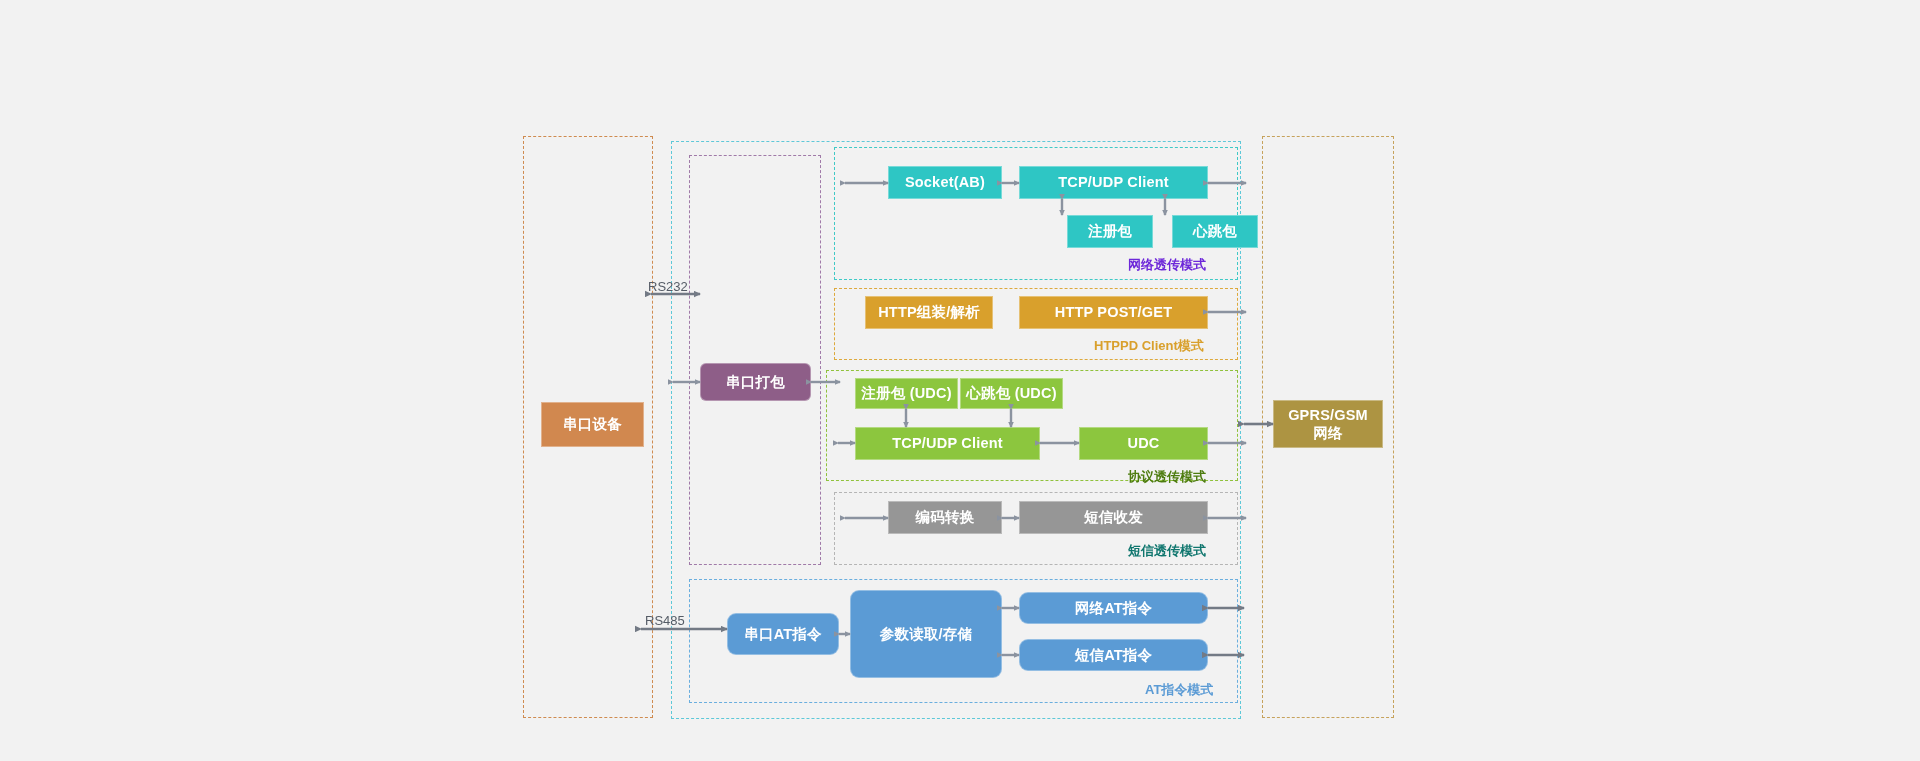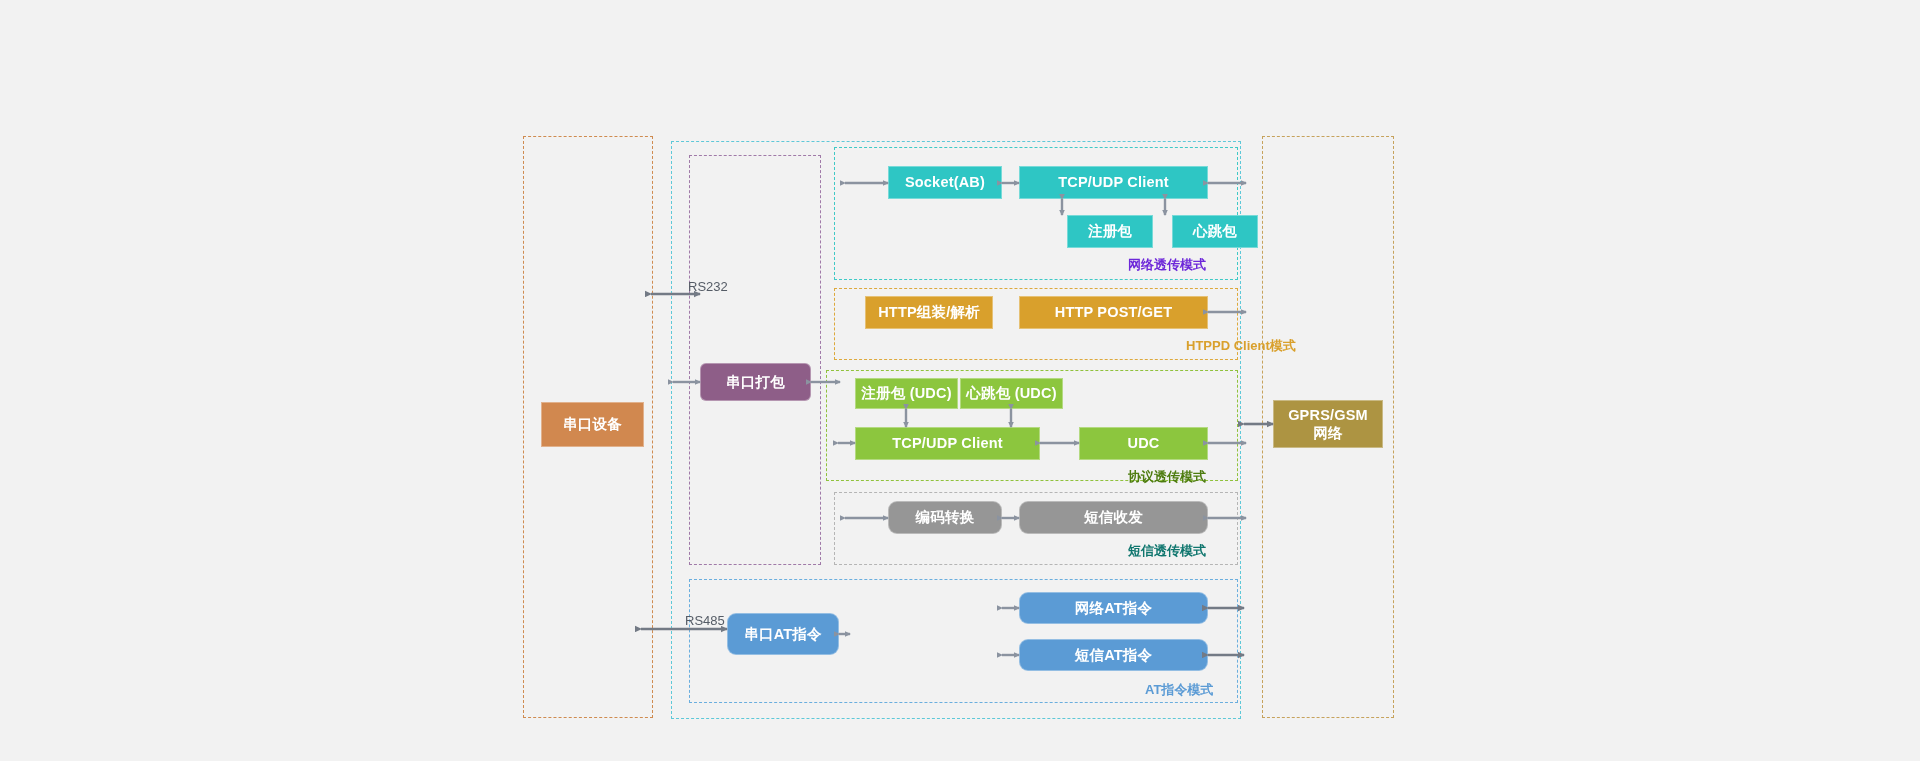--- a/index.html
+++ b/index.html
@@ -27,36 +27,36 @@
   .blk{
     position:absolute;box-sizing:border-box;
     display:flex;align-items:center;justify-content:center;
     color:#ffffff;font-weight:bold;text-align:center;line-height:1.25;
     font-size:14.5px;letter-spacing:.2px;
     border:1px solid rgba(255,255,255,.35);
   }
   .teal  {background:#2ec6c4;}
   .gold  {background:#d9a02c;}
   .green {background:#8cc63e;}
-  .gray  {background:#969696;border-radius:9px;}
+  .gray  {background:#969696;}
   .blue  {background:#5b9bd5;border-radius:9px;}
   .purple{background:#8e5e88;}
   .brown {background:#d1884f;}
   .khaki {background:#ad9442;}
 
   
   .cap{position:absolute;font-size:13px;font-weight:bold;white-space:nowrap;}
   .cap-net  {color:#6d28d9;}
   .cap-http {color:#d9a02c;}
   .cap-proto{color:#4d7c0f;}
   .cap-sms  {color:#0f766e;}
   .cap-at   {color:#5b9bd5;}
 
   
-  .buslabel{position:absolute;font-size:13px;color:#555c66;white-space:nowrap;margin-left:40px;}
+  .buslabel{position:absolute;font-size:13px;color:#555c66;white-space:nowrap;}
 
   
   .arrow{position:absolute;}
 </style>
 </head>
 <body>
 
 <div id="canvas">
 
   <div class="dashed c-device" style="left:523px;top:136px;width:130px;height:582px;"></div>
@@ -93,40 +93,41 @@
   <div class="blk teal" style="left:1019px;top:215px;width:86px;height:33px;margin-left:48px;">注册包</div>
 
   <div class="blk teal" style="left:1172px;top:215px;width:86px;height:33px;">心跳包</div>
 
   <div class="cap cap-net" style="left:1128px;top:256px;">网络透传模式</div>
 
   <div class="blk gold" style="left:865px;top:296px;width:128px;height:33px;">HTTP组装/解析</div>
 
   <div class="blk gold" style="left:1019px;top:296px;width:189px;height:33px;">HTTP POST/GET</div>
 
-  <div class="cap cap-http" style="left:1146px;top:337px;padding-left:40px;">HTPPD Client模式</div>
+  <div class="cap cap-http" style="left:1054px;top:337px;padding-left:40px;">HTPPD Client模式</div>
 
   <div class="blk green" style="left:855px;top:378px;width:103px;height:31px;">注册包 (UDC)</div>
 
   <div class="blk green" style="left:960px;top:378px;width:103px;height:31px;">心跳包 (UDC)</div>
 
   <div class="blk green" style="left:855px;top:427px;width:185px;height:33px;">TCP/UDP Client</div>
 
   <div class="blk green" style="left:1079px;top:427px;width:129px;height:33px;">UDC</div>
 
   <div class="cap cap-proto" style="left:1128px;top:468px;">协议透传模式</div>
 
   <div class="blk gray" style="left:888px;top:501px;width:114px;height:33px;">编码转换</div>
 
   <div class="blk gray" style="left:1019px;top:501px;width:189px;height:33px;">短信收发</div>
 
   <div class="cap cap-sms" style="left:1128px;top:542px;">短信透传模式</div>
 
   <div class="blk blue" style="left:727px;top:613px;width:112px;height:42px;">串口AT指令</div>
 
+  <div class="blk blue" style="left:850px;top:590px;width:152px;height:88px;">参数读取/存储</div>
 
   <div class="blk blue" style="left:1019px;top:592px;width:189px;height:32px;">网络AT指令</div>
 
   <div class="blk blue" style="left:1019px;top:639px;width:189px;height:32px;">短信AT指令</div>
 
   <div class="cap cap-at" style="left:1145px;top:681px;">AT指令模式</div>
 
   <div class="buslabel" style="left:648px;top:279px;">RS232</div>
 
   <div class="buslabel" style="left:645px;top:613px;">RS485</div>

